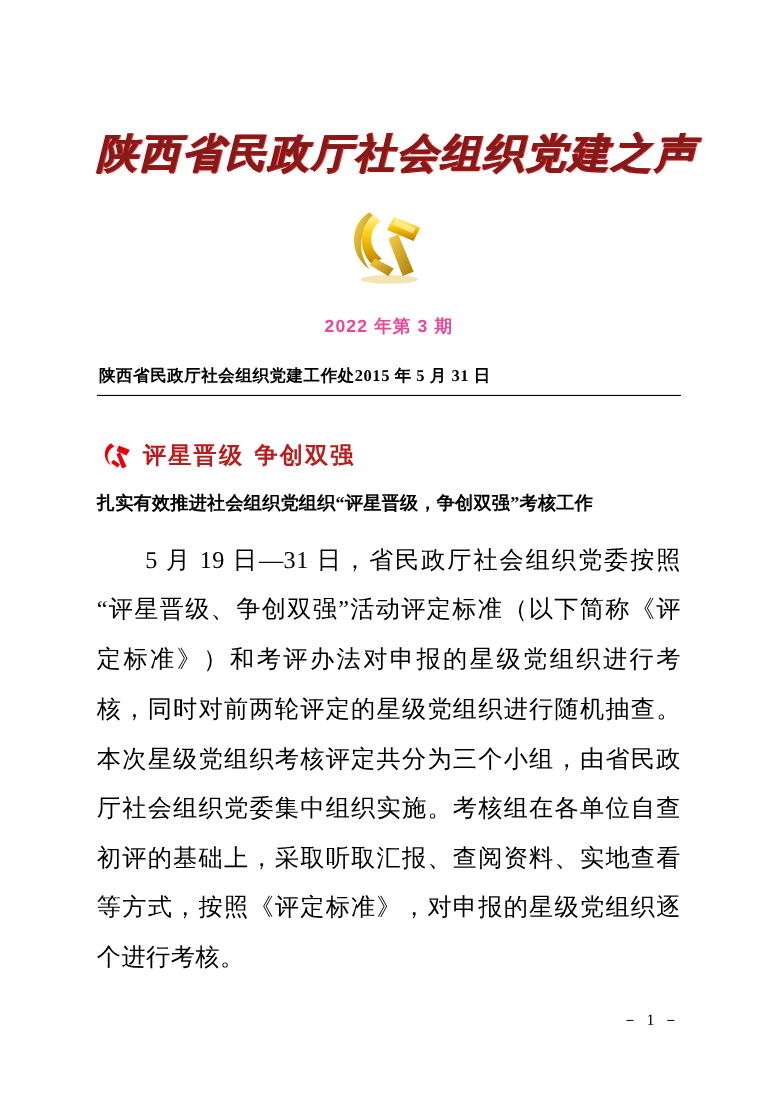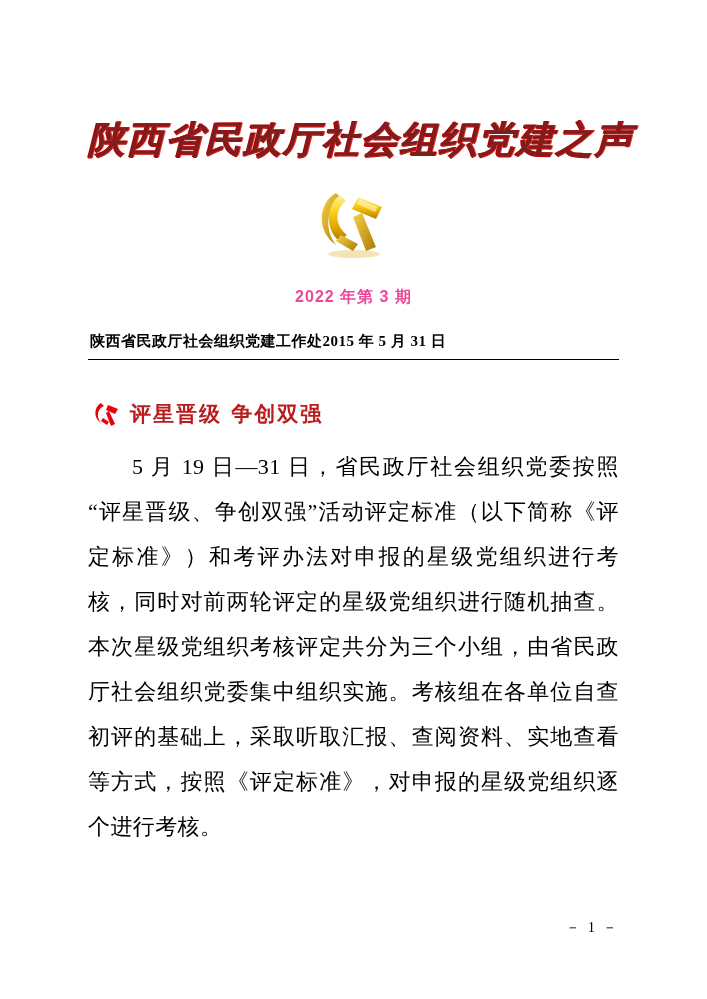--- a/index.html
+++ b/index.html
@@ -196,18 +196,19 @@
       <svg viewBox="0 0 30 26" width="30" height="26" aria-hidden="true">
         <path d="M9 2 C2 6, 1 17, 9 22 C4 16, 5 8, 12 5 Z" fill="#e8000a"></path>
         <path d="M9 20 L15 24 L17 21 L11 17 Z" fill="#e8000a"></path>
         <path d="M16 4 L26 8 L23 13 L14 9 Z" fill="#e8000a"></path>
         <path d="M17 10 L23 23 L19 25 L14 12 Z" fill="#e8000a"></path>
       </svg>
     </span>
     <span class="section-head-text">评星晋级  争创双强</span>
   </div>
 
+  <div class="article-title">扎实有效推进社会组织党组织“评星晋级，争创双强”考核工作</div>
 
   <div class="body-para">5 月 19 日—31 日，省民政厅社会组织党委按照“评星晋级、争创双强”活动评定标准（以下简称《评定标准》）和考评办法对申报的星级党组织进行考核，同时对前两轮评定的星级党组织进行随机抽查。本次星级党组织考核评定共分为三个小组，由省民政厅社会组织党委集中组织实施。考核组在各单位自查初评的基础上，采取听取汇报、查阅资料、实地查看等方式，按照《评定标准》，对申报的星级党组织逐个进行考核。</div>
 
   <div class="page-number">－ 1 －</div>
 
 </div>
 
 </body></html>

